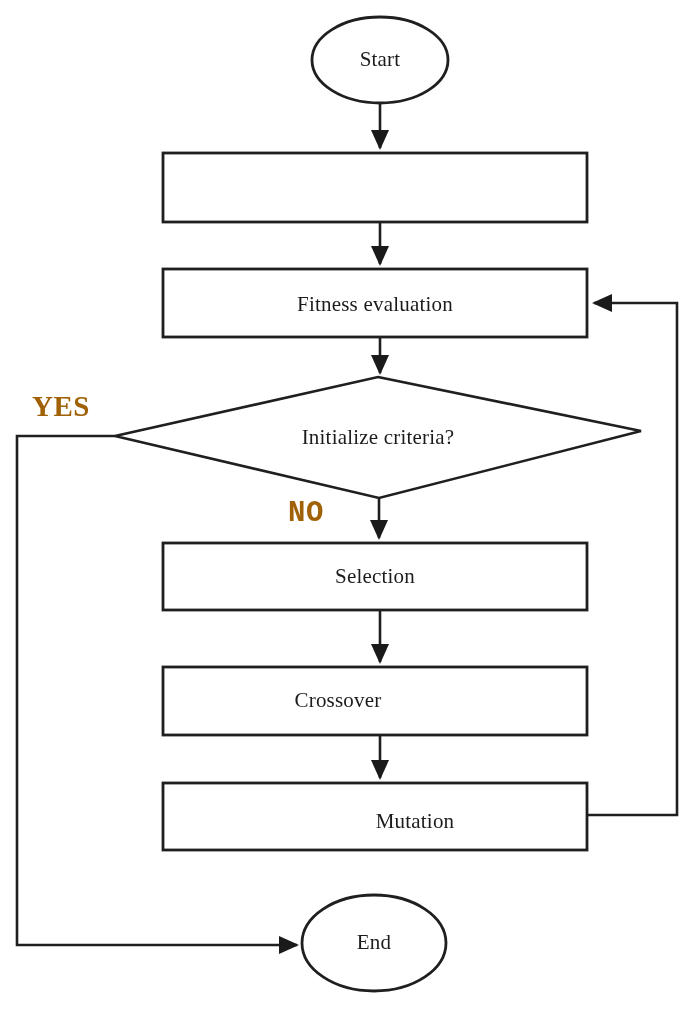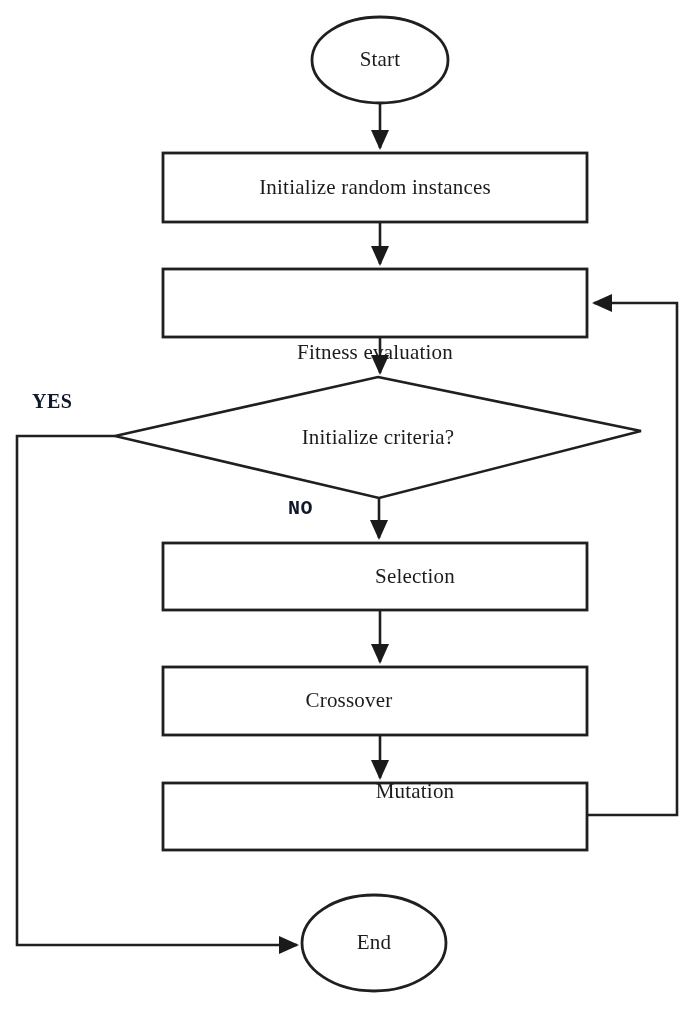--- a/index.html
+++ b/index.html
@@ -28,23 +28,23 @@
     justify-content: center;
     text-align: center;
     font-size: 21px;
     color: #1c1c1c;
     letter-spacing: 0.2px;
     line-height: 1.1;
     pointer-events: none;
   }
   .branch-label {
     position: absolute;
-    font-size: 20px;
+    font-size: 29px;
     font-weight: bold;
-    color: #0f172a;
+    color: #a16207;
     letter-spacing: 0.5px;
     pointer-events: none;
     text-align: center;
   }
 </style>
 </head>
 <body>
 
 <div class="canvas">
 
@@ -69,31 +69,30 @@
     <rect x="163" y="269" width="424" height="68" fill="#ffffff" stroke="#1f1f1f" stroke-width="2.8"></rect>
     <polygon points="378,377 641,431 379,498 115,436" fill="#ffffff" stroke="#1f1f1f" stroke-width="2.6"></polygon>
     <rect x="163" y="543" width="424" height="67" fill="#ffffff" stroke="#1f1f1f" stroke-width="2.8"></rect>
     <rect x="163" y="667" width="424" height="68" fill="#ffffff" stroke="#1f1f1f" stroke-width="2.8"></rect>
     <rect x="163" y="783" width="424" height="67" fill="#ffffff" stroke="#1f1f1f" stroke-width="2.8"></rect>
     <ellipse cx="374" cy="943" rx="72" ry="48" fill="#ffffff" stroke="#1f1f1f" stroke-width="2.8"></ellipse>
   </svg>
 
   <div class="node-label" style="left:312px; top:17px; width:136px; height:86px;">Start</div>
 
-  <div class="node-label" style="left:163px; top:153px; width:424px; height:69px;">Initialize random instances</div>
 
-  <div class="node-label" style="left:163px; top:269px; width:424px; height:71px;margin-top:48px;">Fitness evaluation</div>
+  <div class="node-label" style="left:163px; top:269px; width:424px; height:71px;">Fitness evaluation</div>
 
   <div class="node-label" style="left:115px; top:377px; width:526px; height:121px;">Initialize criteria?</div>
 
-  <div class="node-label" style="left:163px; top:543px; width:424px; height:67px;margin-left:40px;">Selection</div>
+  <div class="node-label" style="left:163px; top:543px; width:424px; height:67px;">Selection</div>
 
-  <div class="node-label" style="left:163px; top:667px; width:372px; height:68px;">Crossover</div>
+  <div class="node-label" style="left:152px; top:667px; width:372px; height:68px;">Crossover</div>
 
-  <div class="node-label" style="left:163px; top:758px; width:504px; height:67px;">Mutation</div>
+  <div class="node-label" style="left:163px; top:788px; width:504px; height:67px;">Mutation</div>
 
   <div class="node-label" style="left:302px; top:895px; width:144px; height:96px;text-align:right;">End</div>
 
   <div class="branch-label" style="left:32px; top:390px;">YES</div>
 
   <div class="branch-label" style="left:288px; top:497px;font-family:Liberation Mono, monospace;">NO</div>
 
 </div>
 
 </body></html>

